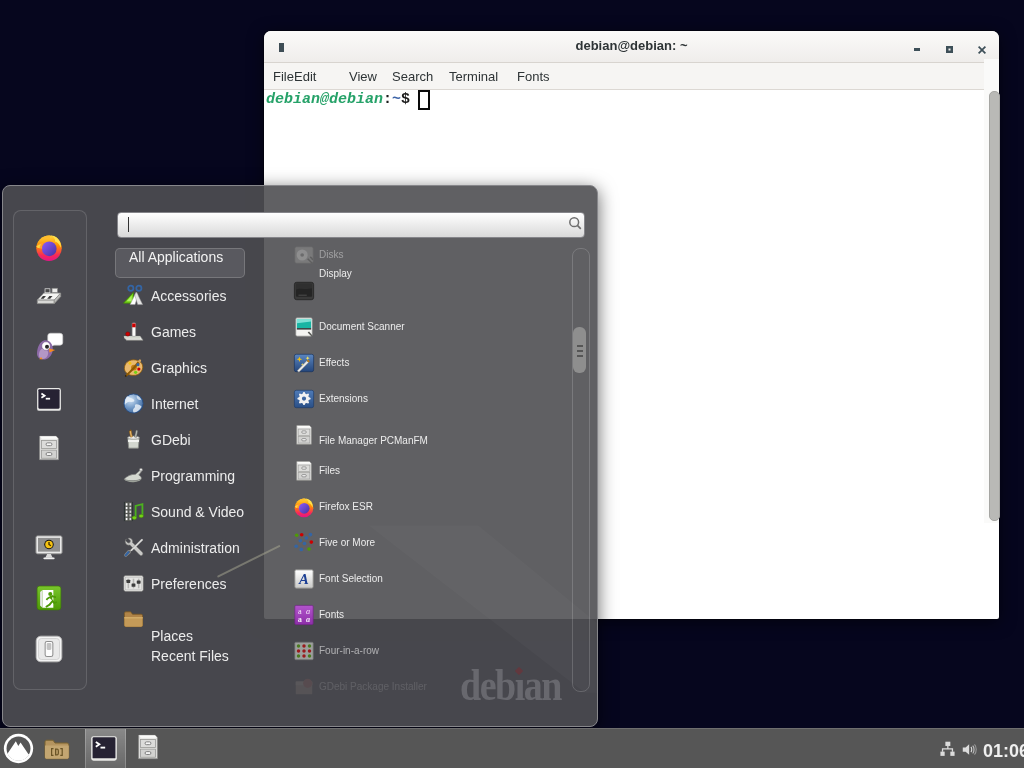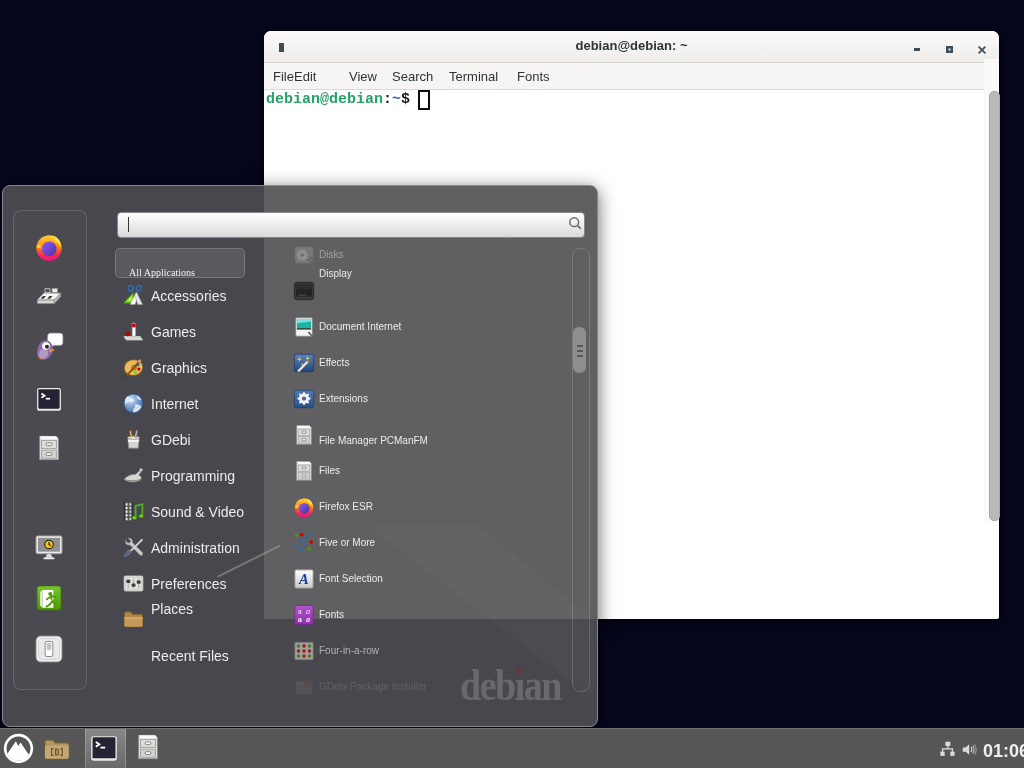--- a/index.html
+++ b/index.html
@@ -10,35 +10,35 @@
   #term{left:264px;top:31px;width:735px;height:588px;background:#ffffff;
         border-radius:7px 7px 2px 2px;box-shadow:0 3px 16px rgba(0,0,0,.55), 0 0 0 1px rgba(0,0,0,.3);}
   #titlebar{left:0;top:0;width:735px;height:31px;border-radius:7px 7px 0 0;
         background:linear-gradient(#fbfaf9,#efedeb);border-bottom:1px solid #d8d4cf;}
   #title{width:735px;top:7px;text-align:center;font-size:13px;font-weight:bold;color:#2e3436;}
   #miniicon{left:15px;top:12px;width:5px;height:9px;background:#3e4d55;}
   #menubar{left:0;top:32px;width:735px;height:26px;background:#f6f5f3;border-bottom:1px solid #dcd8d3;}
   .mi{top:38px;font-size:13px;color:#2e3436;}
   #tprompt{left:2px;top:59px;height:20px;line-height:20px;
         font-family:"Liberation Mono",monospace;font-size:15px;font-weight:bold;white-space:pre;}
-  .pg{color:#26a269;} .pk{color:#1c1c1c;} .pb{color:#3d64a8;}
+  .pg{color:#26a269;font-style:italic;} .pk{color:#1c1c1c;} .pb{color:#3d64a8;}
   #cursor{left:154px;top:59px;width:8px;height:16px;border:2px solid #0a0a0a;background:#fff;}
   #tscroll{left:720px;top:28px;width:15px;height:464px;background:#fafaf9;}
   #tthumb{left:725px;top:60px;width:9px;height:428px;background:#b9b9b6;border:1px solid #a6a6a3;border-radius:5px;}
   #menu{left:2px;top:185px;width:594px;height:540px;background:rgba(79,79,82,0.9);
         border:1px solid #87878b;border-radius:8px;overflow:hidden;
         box-shadow:0 4px 18px rgba(0,0,0,.6);}
   #sidebox{left:10px;top:24px;width:72px;height:478px;border:1px solid rgba(255,255,255,.14);
         border-radius:8px;background:rgba(255,255,255,.02);}
   #searchbox{left:114px;top:26px;width:466px;height:24px;border:1px solid #85858a;border-radius:4px;
         background:linear-gradient(#ffffff,#d9d9d9);}
   #caret{left:125px;top:31px;width:1px;height:15px;background:#333;}
   #allapps{left:112px;top:62px;width:128px;height:28px;background:rgba(255,255,255,.10);
         border:1px solid rgba(255,255,255,.18);border-radius:5px;}
-  #allapps span{position:absolute;left:13px;top:18px;font-size:10px;color:#f3f3f3;font-family:Liberation Serif, serif;}
+  #allapps span{position:absolute;left:13px;top:0;font-size:14px;color:#f3f3f3;}
   .cat{left:148px;font-size:14px;color:#ececec;height:18px;line-height:18px;}
   .app{left:316px;font-size:10px;color:#ececec;height:18px;line-height:18px;}
   .dim45{opacity:.45;} .dim60{opacity:.62;} .dim14{opacity:.14;}
   #sbtrack{left:569px;top:62px;width:16px;height:442px;border:1px solid rgba(255,255,255,.17);border-radius:8px;}
   #sbthumb{left:570px;top:141px;width:13px;height:46px;background:#8e8e8e;border-radius:6px;}
   .sdash{left:574px;width:6px;height:2px;background:#565656;}
   #wmark{left:457px;top:482px;font-family:"Liberation Serif",serif;font-size:38px;font-weight:bold;
         line-height:38px;color:#68686e;letter-spacing:-1.5px;transform:scaleY(1.18);transform-origin:50% 88%;}
   #wdot{left:513px;top:482px;width:6px;height:6px;border-radius:1px;transform:rotate(45deg);background:#62383e;}
   #wline{left:214px;top:390px;width:70px;height:2px;background:rgba(170,170,148,.5);
@@ -262,21 +262,21 @@
 <svg class="abs" style="left:119px;top:386px;" width="23" height="23" viewBox="0 0 24 24">
 <rect x="2" y="4" width="20" height="16" rx="1.5" fill="#f4f4f2" stroke="#8a8a88" stroke-width=".8"></rect>
 <rect x="3.4" y="5.4" width="17.2" height="13.2" fill="#e4e4e2" stroke="#b0b0ae" stroke-width=".5"></rect>
 <rect x="5.8" y="7" width="1.6" height="10" fill="#b5b5b3"></rect>
 <rect x="11.2" y="7" width="1.6" height="10" fill="#b5b5b3"></rect>
 <rect x="16.6" y="7" width="1.6" height="10" fill="#b5b5b3"></rect>
 <rect x="4.6" y="8" width="4" height="3.4" rx=".6" fill="#3c3c3c"></rect>
 <rect x="10" y="12" width="4" height="3.4" rx=".6" fill="#3c3c3c"></rect>
 <rect x="15.4" y="8.8" width="4" height="3.4" rx=".6" fill="#3c3c3c"></rect>
 </svg>
-<div class="cat abs" style="top:414px;">Places</div>
+<div class="cat abs" style="top:441px;">Places</div>
 <svg class="abs" style="left:119px;top:422px;" width="23" height="23" viewBox="0 0 24 24">
 <path d="M2.5 5.5 C2.5 4.7 3.2 4 4 4 L9 4 L11 6.5 L20 6.5 C20.8 6.5 21.5 7.2 21.5 8 L21.5 18 C21.5 18.8 20.8 19.5 20 19.5 L4 19.5 C3.2 19.5 2.5 18.8 2.5 18 Z" fill="#b08448" stroke="#79561e" stroke-width=".8"></path>
 <path d="M2.5 9.5 L21.5 9.5 L21.5 18 C21.5 18.8 20.8 19.5 20 19.5 L4 19.5 C3.2 19.5 2.5 18.8 2.5 18 Z" fill="#c49a58"></path>
 <path d="M2.5 9.5 L21.5 9.5 L21.5 11 L2.5 11 Z" fill="#d2ab67"></path>
 </svg>
 <div class="cat abs" style="top:461px;">Recent Files</div>
 <div class="app abs dim45" style="top:60px;">Disks</div>
 <div class="abs dim45" style="left:290px;top:58px;width:22px;height:22px;">
       <svg class="abs" style="left:0;top:0;" width="22" height="22" viewBox="0 0 24 24">
 <rect x="2" y="3" width="20" height="18" rx="2" fill="#9a9a98" stroke="#6e6e6c" stroke-width=".8"></rect>
@@ -287,21 +287,21 @@
     </div>
 <div class="app abs" style="top:79px;">Display</div>
 <div class="abs" style="left:290px;top:94px;width:22px;height:22px;">
       <svg class="abs" style="left:0;top:0;" width="22" height="22" viewBox="0 0 24 24">
 <rect x="1.5" y="2.5" width="21" height="19" rx="2.5" fill="#3a3a3a" stroke="#1e1e1e" stroke-width=".8"></rect>
 <rect x="3.2" y="4.2" width="17.6" height="14" rx="1" fill="#242424"></rect>
 <path d="M3.2 4.2 L20.8 4.2 L20.8 9 C14 11 8 8 3.2 10.5 Z" fill="#2f2f2f"></path>
 <rect x="6" y="16" width="9" height="1.2" fill="#4a4a4a"></rect>
 </svg>
     </div>
-<div class="app abs" style="top:132px;">Document Internet</div>
+<div class="app abs" style="top:132px;">Document Scanner</div>
 <div class="abs" style="left:290px;top:130px;width:22px;height:22px;">
       <svg class="abs" style="left:0;top:0;" width="22" height="22" viewBox="0 0 24 24">
 <rect x="3" y="2" width="18" height="20" rx="1.5" fill="#f4f4f2" stroke="#8a8a88" stroke-width=".7"></rect>
 <rect x="4.2" y="3.2" width="15.6" height="10" fill="#18b5a4"></rect>
 <path d="M4.2 3.2 L19.8 3.2 L19.8 6 L4.2 8 Z" fill="#7fe0d6"></path>
 <rect x="4.2" y="13.2" width="15.6" height="1.6" fill="#2e3436"></rect>
 <path d="M16 18 L20 22 L21 21 L17.5 17 Z" fill="#555753"></path>
 </svg>
     </div>
 <div class="app abs" style="top:168px;">Effects</div>

